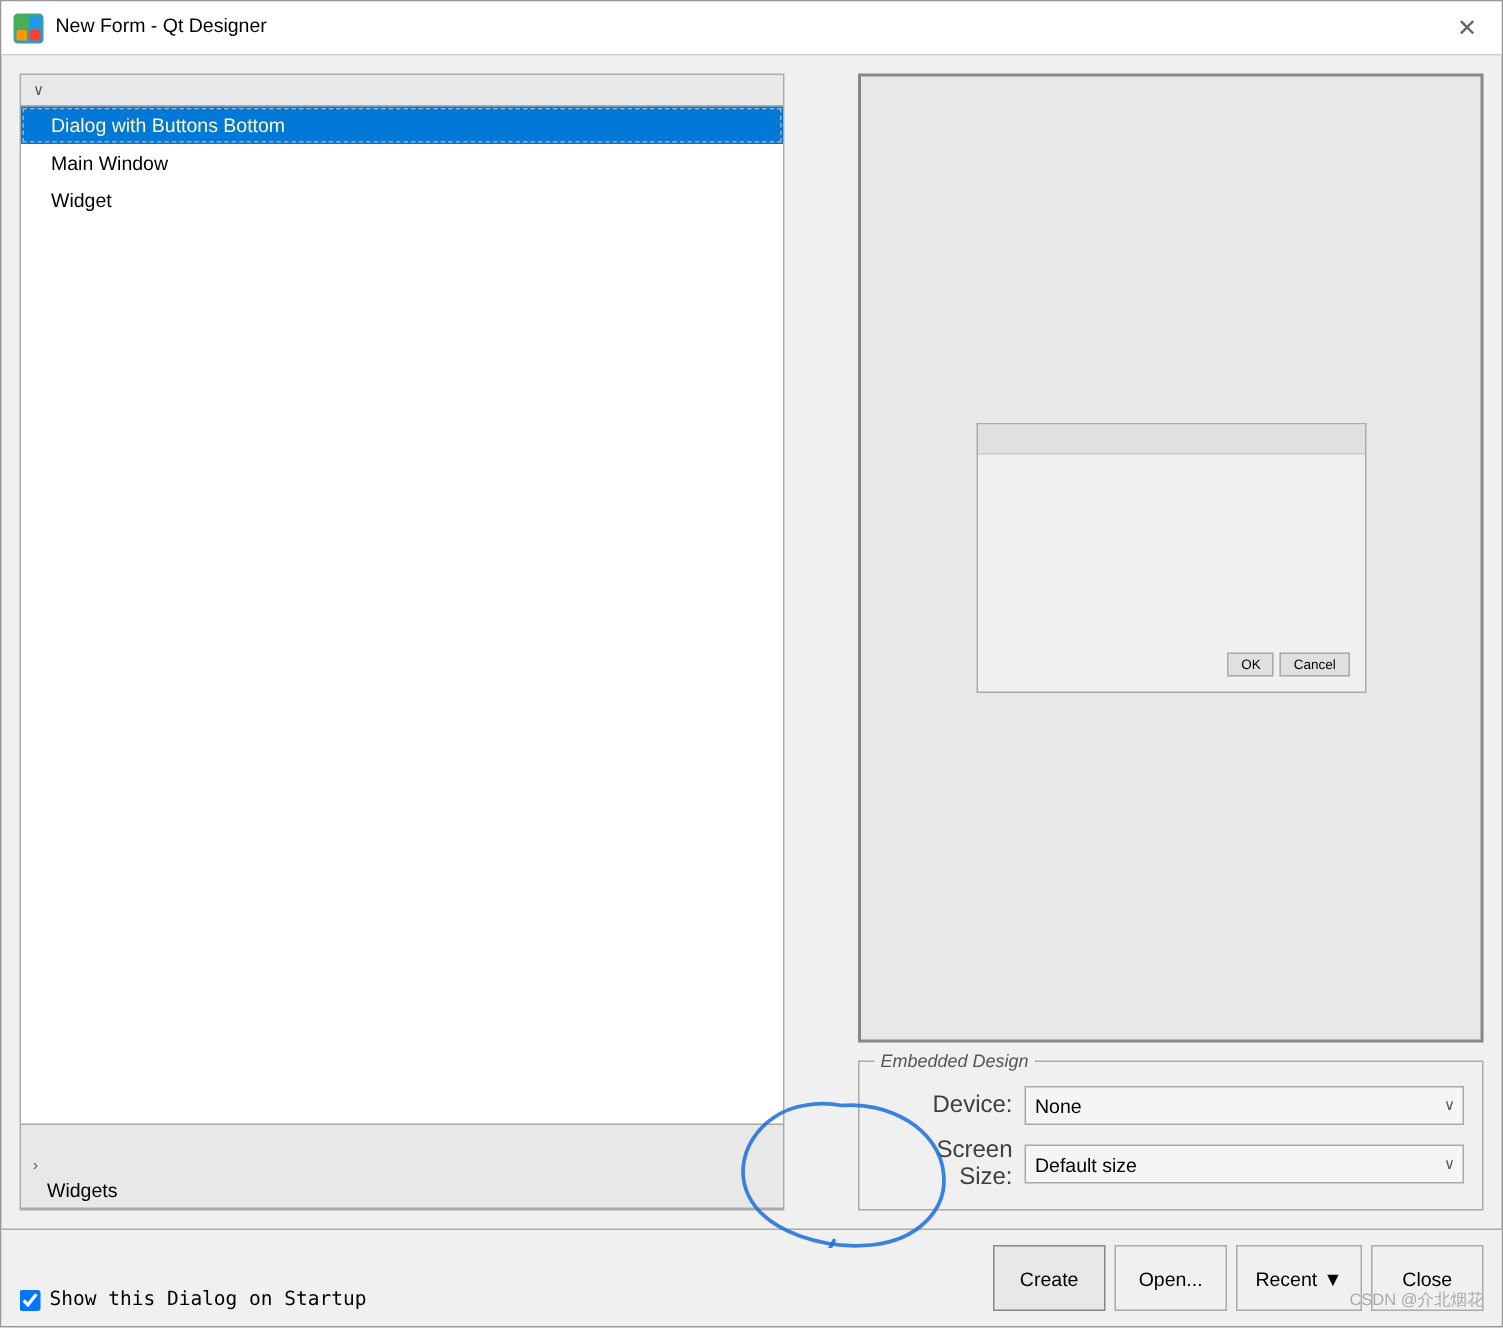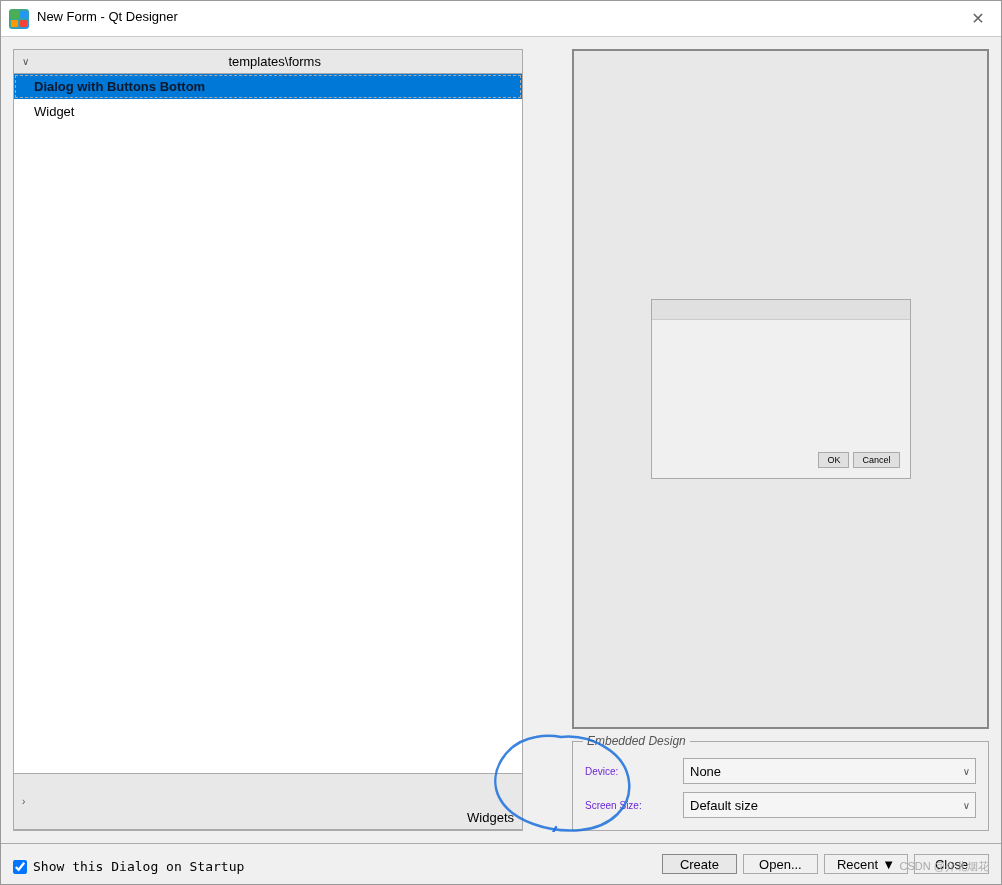--- a/index.html
+++ b/index.html
@@ -101,38 +101,37 @@
       flex: 1;
     }
     .tree-item {
       padding: 5px 20px;
       cursor: pointer;
       font-size: 13px;
       color: #000;
     }
     .tree-item.selected {
       background: #0078d7;
-      color: #0f172a;
+      color: #fef9c3;
       outline: 1px dashed #aaa;
       outline-offset: -2px;
-      font-weight: bold;
     }
     .tree-section-header {
       background: #e8e8e8;
       border-top: 1px solid #aaa;
       border-bottom: 1px solid #aaa;
       padding: 4px 8px;
       display: flex;
       align-items: center;
       gap: 6px;
       cursor: pointer;
     }
     .tree-section-header-text {
       flex: 1;
-      text-align: right;
+      text-align: left;
       font-size: 13px;
       margin-top: 32px;
     }
     .right-panel {
       flex: 1;
       display: flex;
       flex-direction: column;
       gap: 12px;
       padding-left: 37px;
     }
@@ -190,23 +189,23 @@
     }
     .form-row {
       display: flex;
       align-items: center;
       margin-bottom: 8px;
       gap: 8px;
     }
     .form-row:last-child { margin-bottom: 0; }
     .form-label {
       width: 90px;
-      font-size: 10px;
-      color: #6d28d9;
-      text-align: left;
+      font-size: 16px;
+      color: #404040;
+      text-align: right;
     }
     .select-wrapper {
       flex: 1;
       position: relative;
     }
     .select-wrapper select {
       width: 100%;
       height: 26px;
       border: 1px solid #aaa;
       background: #f5f5f5;
@@ -247,21 +246,21 @@
       height: 14px;
       cursor: pointer;
     }
     .buttons-area {
       display: flex;
       align-items: center;
       gap: 6px;
     }
     .btn {
       min-width: 75px;
-      height: 20px;
+      height: 44px;
       border: 1px solid #aaa;
       background: #f0f0f0;
       padding: 0 12px;
       font-size: 13px;
       cursor: pointer;
       display: flex;
       align-items: center;
       justify-content: center;
       gap: 4px;
     }
@@ -304,24 +303,24 @@
       <span class="title-text">New Form - Qt Designer</span>
     </div>
     <button class="close-btn">✕</button>
   </div>
 
   <div class="main-content">
 
     <div class="left-panel">
       <div class="tree-header">
         <span class="chevron">∨</span>
-        <span class="tree-header-text">templates\forms</span>
       </div>
       <div class="tree-items">
         <div class="tree-item selected">Dialog with Buttons Bottom</div>
+        <div class="tree-item">Main Window</div>
         <div class="tree-item">Widget</div>
       </div>
       <div class="tree-section-header">
         <span class="chevron">›</span>
         <span class="tree-section-header-text">Widgets</span>
       </div>
     </div>
 
     <div class="right-panel">
 

